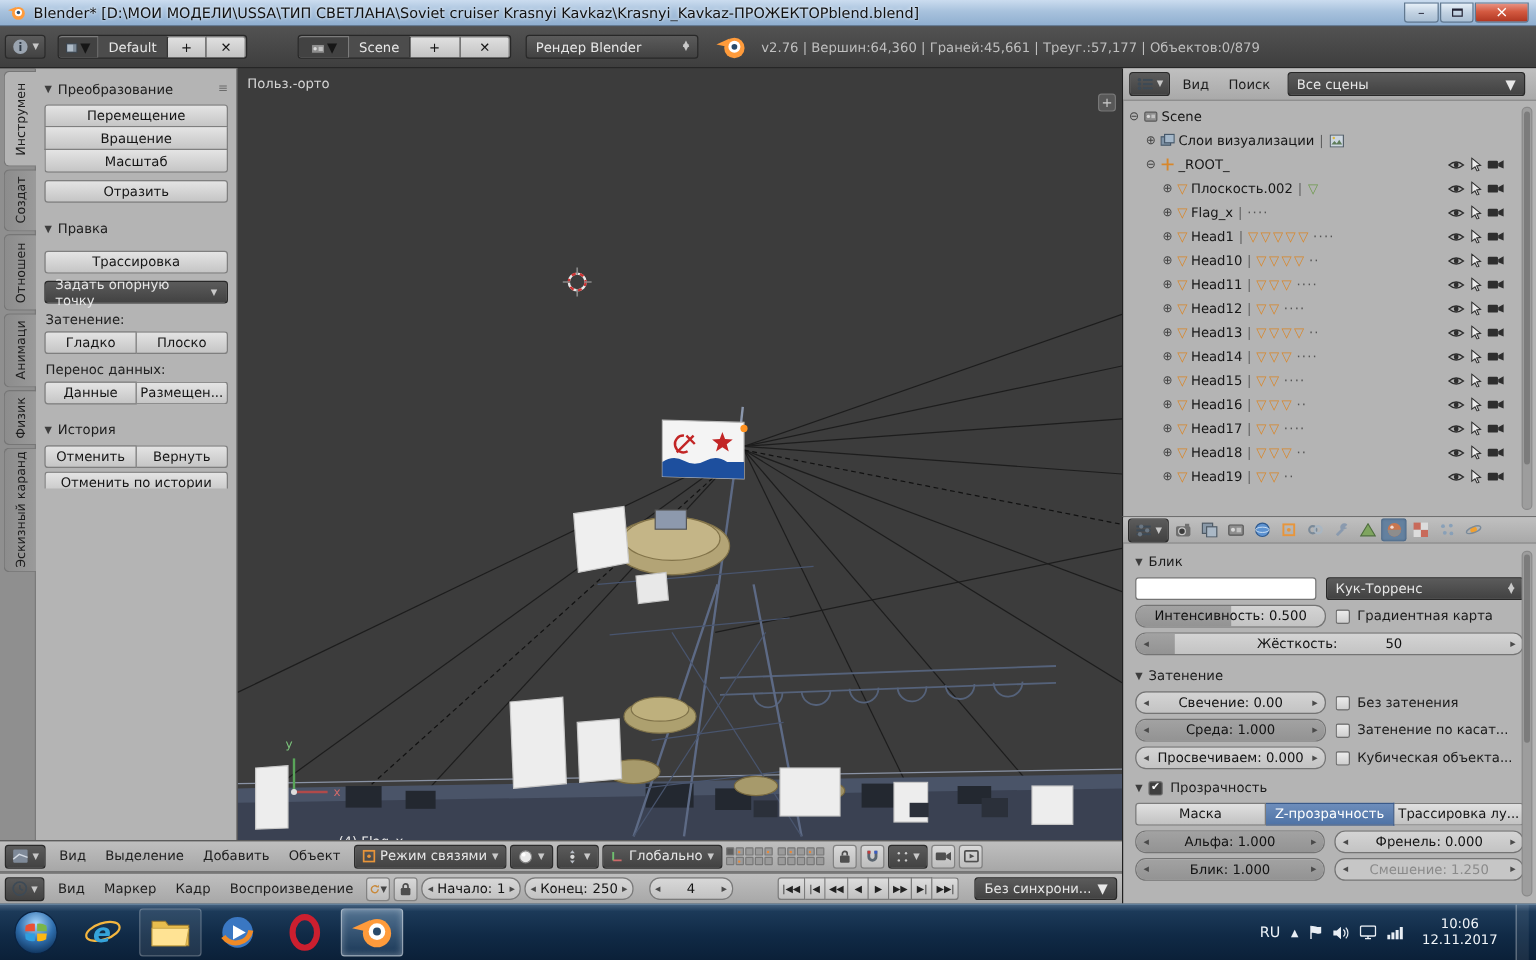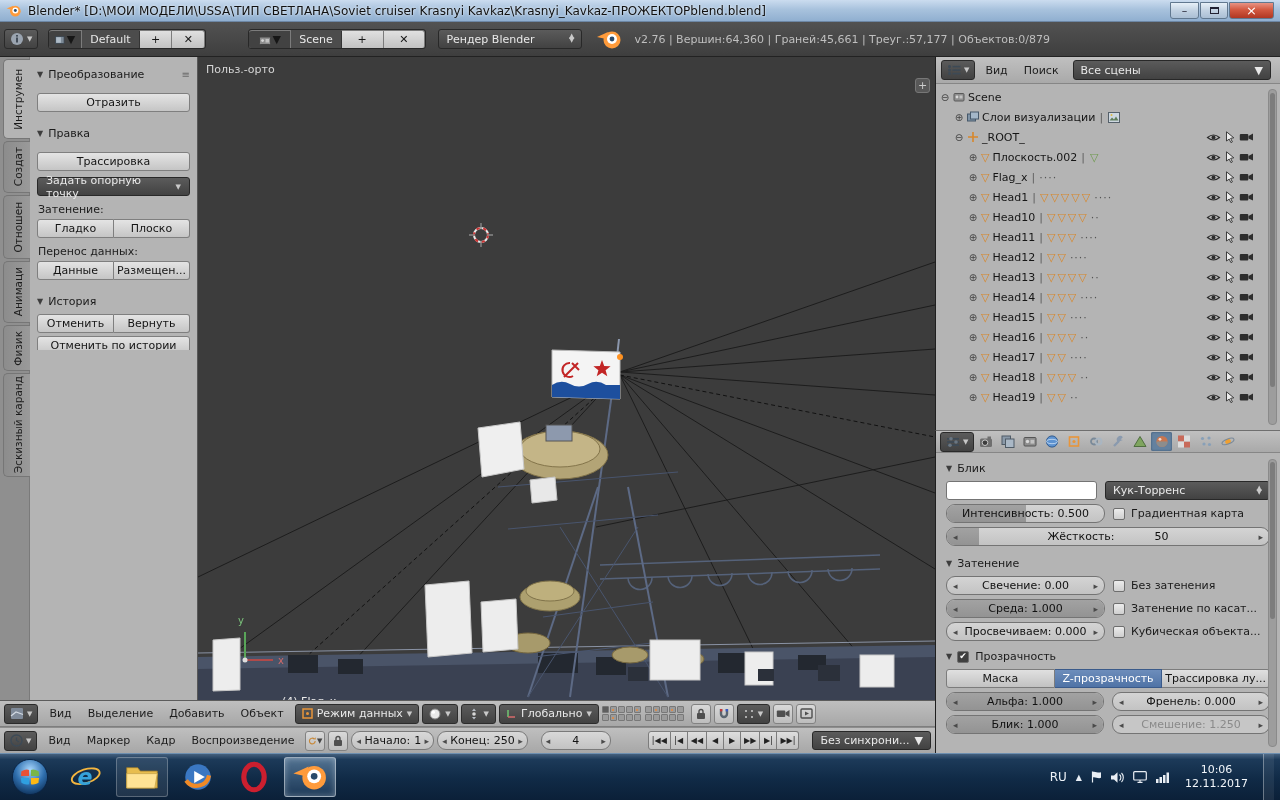--- a/index.html
+++ b/index.html
@@ -235,20 +235,25 @@
     <div class="vtab" style="height: 104px;">
       <span>Эскизный каранд</span>
     </div>
   </div>
 
 <div id="toolshelf">
   <div class="p-hdr">
     <span class="tri">▼</span>
     <span>Преобразование</span>
     <span class="grip">≡</span>
+  </div>
+  <div class="stack">
+    <div class="btn">Перемещение</div>
+    <div class="btn">Вращение</div>
+    <div class="btn">Масштаб</div>
   </div>
   <div class="gap6"></div>
   <div class="btn">Отразить</div>
   <div class="gap10"></div>
   <div class="p-hdr">
     <span class="tri">▼</span>
     <span>Правка</span>
   </div>
   <div class="gap6"></div>
   <div class="btn">Трассировка</div>
@@ -991,21 +996,21 @@
       <span class="mi">Вид</span>
       <span class="mi">Выделение</span>
       <span class="mi">Добавить</span>
       <span class="mi">Объект</span>
     </div>
   <div class="h-combo">
     <svg width="11" height="11" viewBox="0 0 11 11">
         <rect x="1" y="1" width="9" height="9" fill="none" stroke="#e8953a" stroke-width="1.5"></rect>
         <circle cx="5.5" cy="5.5" r="1.5" fill="#e8953a"></circle>
       </svg>
-    <span>Режим данных</span>
+    <span>Режим связями</span>
     <span class="dd">▼</span>
   </div>
   <div class="h-combo">
     <svg width="12" height="12" viewBox="0 0 12 12">
         <circle cx="6" cy="6" r="5" fill="#e9e9e9" stroke="#888"></circle>
         <circle cx="4.4" cy="4.2" r="1.6" fill="#fff"></circle>
       </svg>
     <span class="dd">▼</span>
   </div>
   <div class="h-combo">

